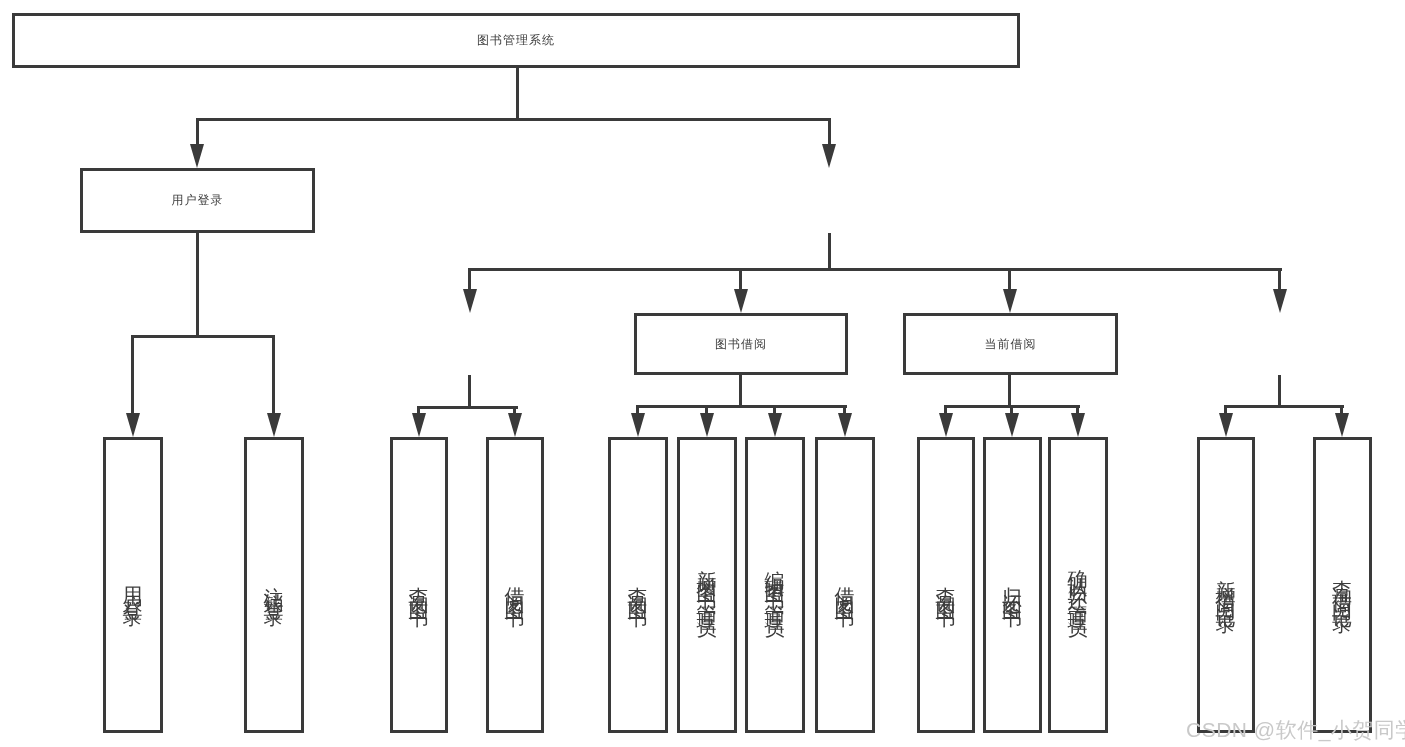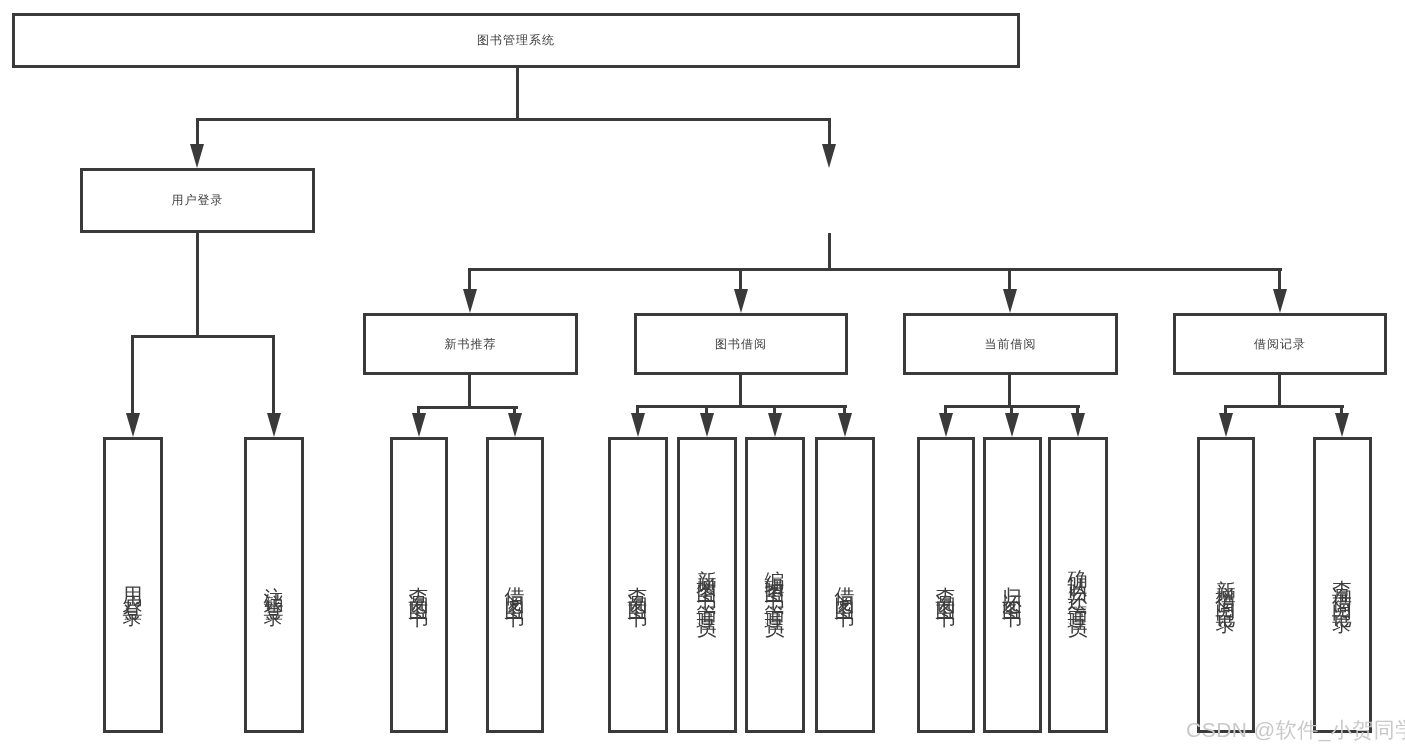--- a/index.html
+++ b/index.html
@@ -88,24 +88,22 @@
   <div class="hl" style="left:468px;top:268px;width:814px"></div>
   <div class="vl" style="left:468px;top:268px;height:24px"></div>
   <div class="arrow" style="left:463px;top:289px"></div>
   <div class="vl" style="left:739px;top:268px;height:24px"></div>
   <div class="arrow" style="left:734px;top:289px"></div>
   <div class="vl" style="left:1008px;top:268px;height:24px"></div>
   <div class="arrow" style="left:1003px;top:289px"></div>
   <div class="vl" style="left:1278px;top:268px;height:24px"></div>
   <div class="arrow" style="left:1273px;top:289px"></div>
 
-  <div class="box hbox" style="left:363px;top:313px;width:215px;height:62px">新书推荐</div>
   <div class="box hbox" style="left:634px;top:313px;width:214px;height:62px">图书借阅</div>
   <div class="box hbox" style="left:903px;top:313px;width:215px;height:62px">当前借阅</div>
-  <div class="box hbox" style="left:1173px;top:313px;width:214px;height:62px">借阅记录</div>
 
   <div class="vl" style="left:468px;top:375px;height:34px"></div>
   <div class="hl" style="left:417px;top:406px;width:101px"></div>
   <div class="vl" style="left:417px;top:406px;height:10px"></div>
   <div class="arrow" style="left:412px;top:413px"></div>
   <div class="vl" style="left:513px;top:406px;height:10px"></div>
   <div class="arrow" style="left:508px;top:413px"></div>
 
   <div class="vl" style="left:739px;top:375px;height:33px"></div>
   <div class="hl" style="left:636px;top:405px;width:211px"></div>

